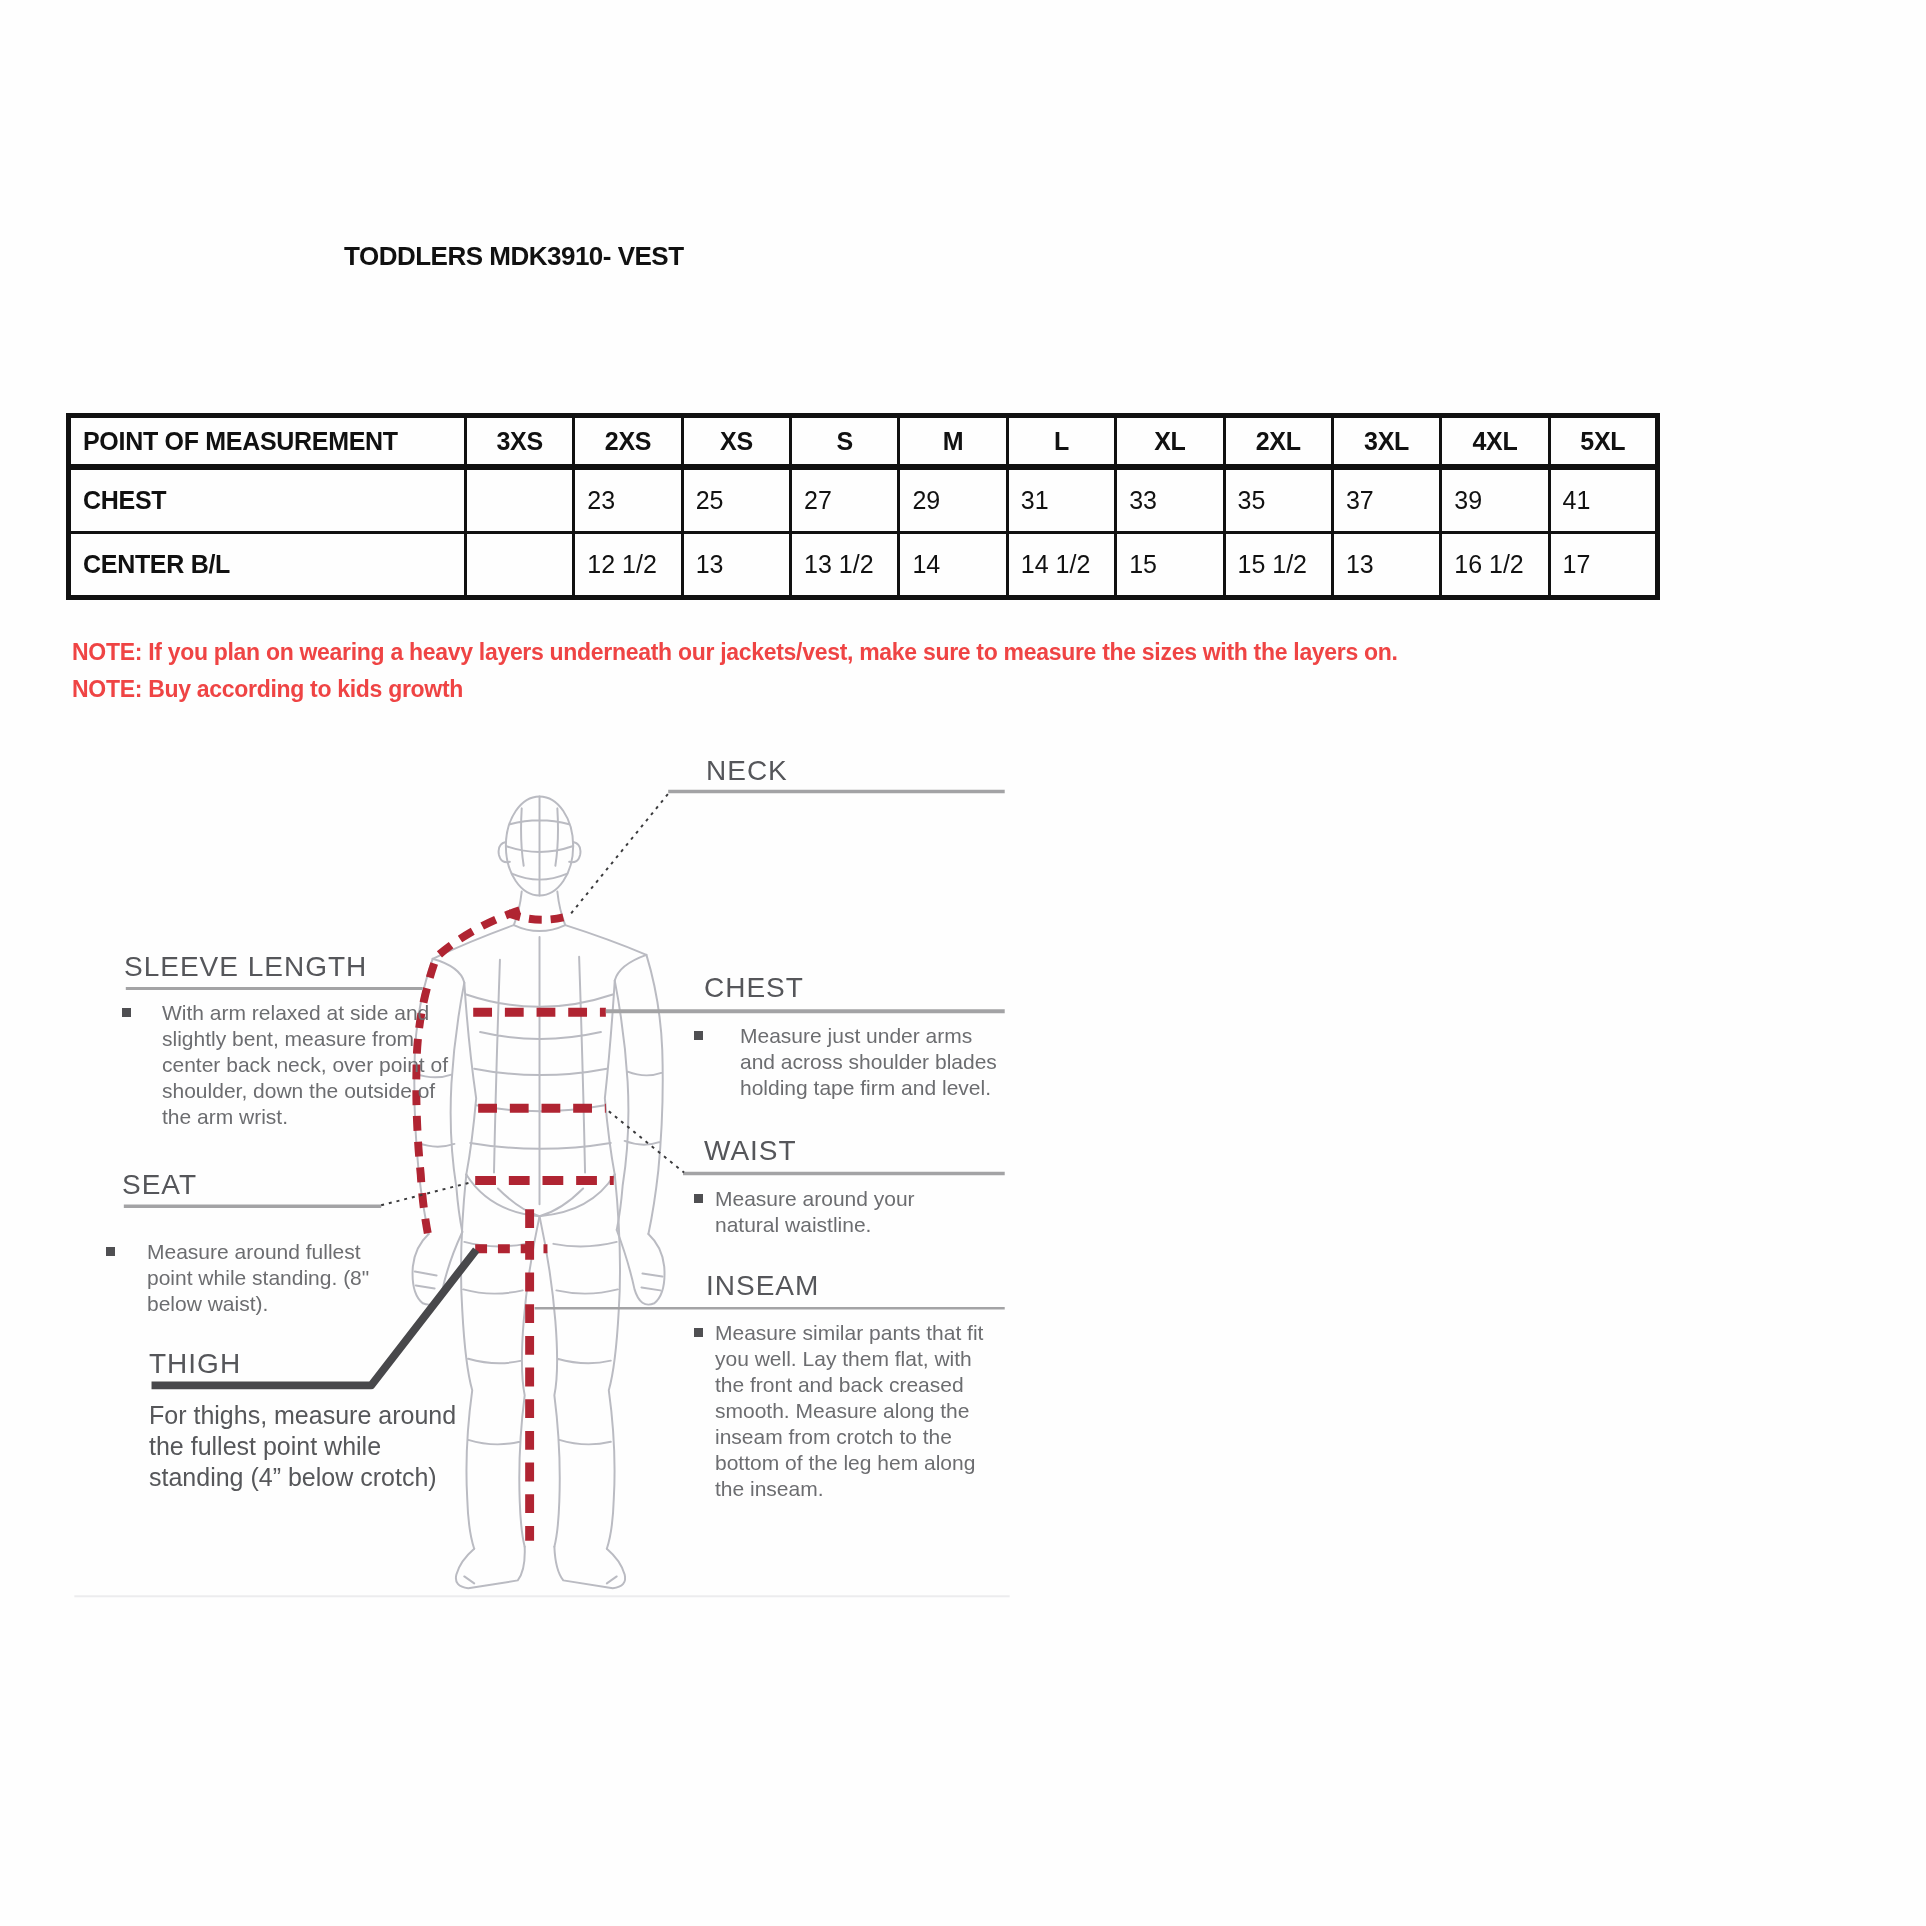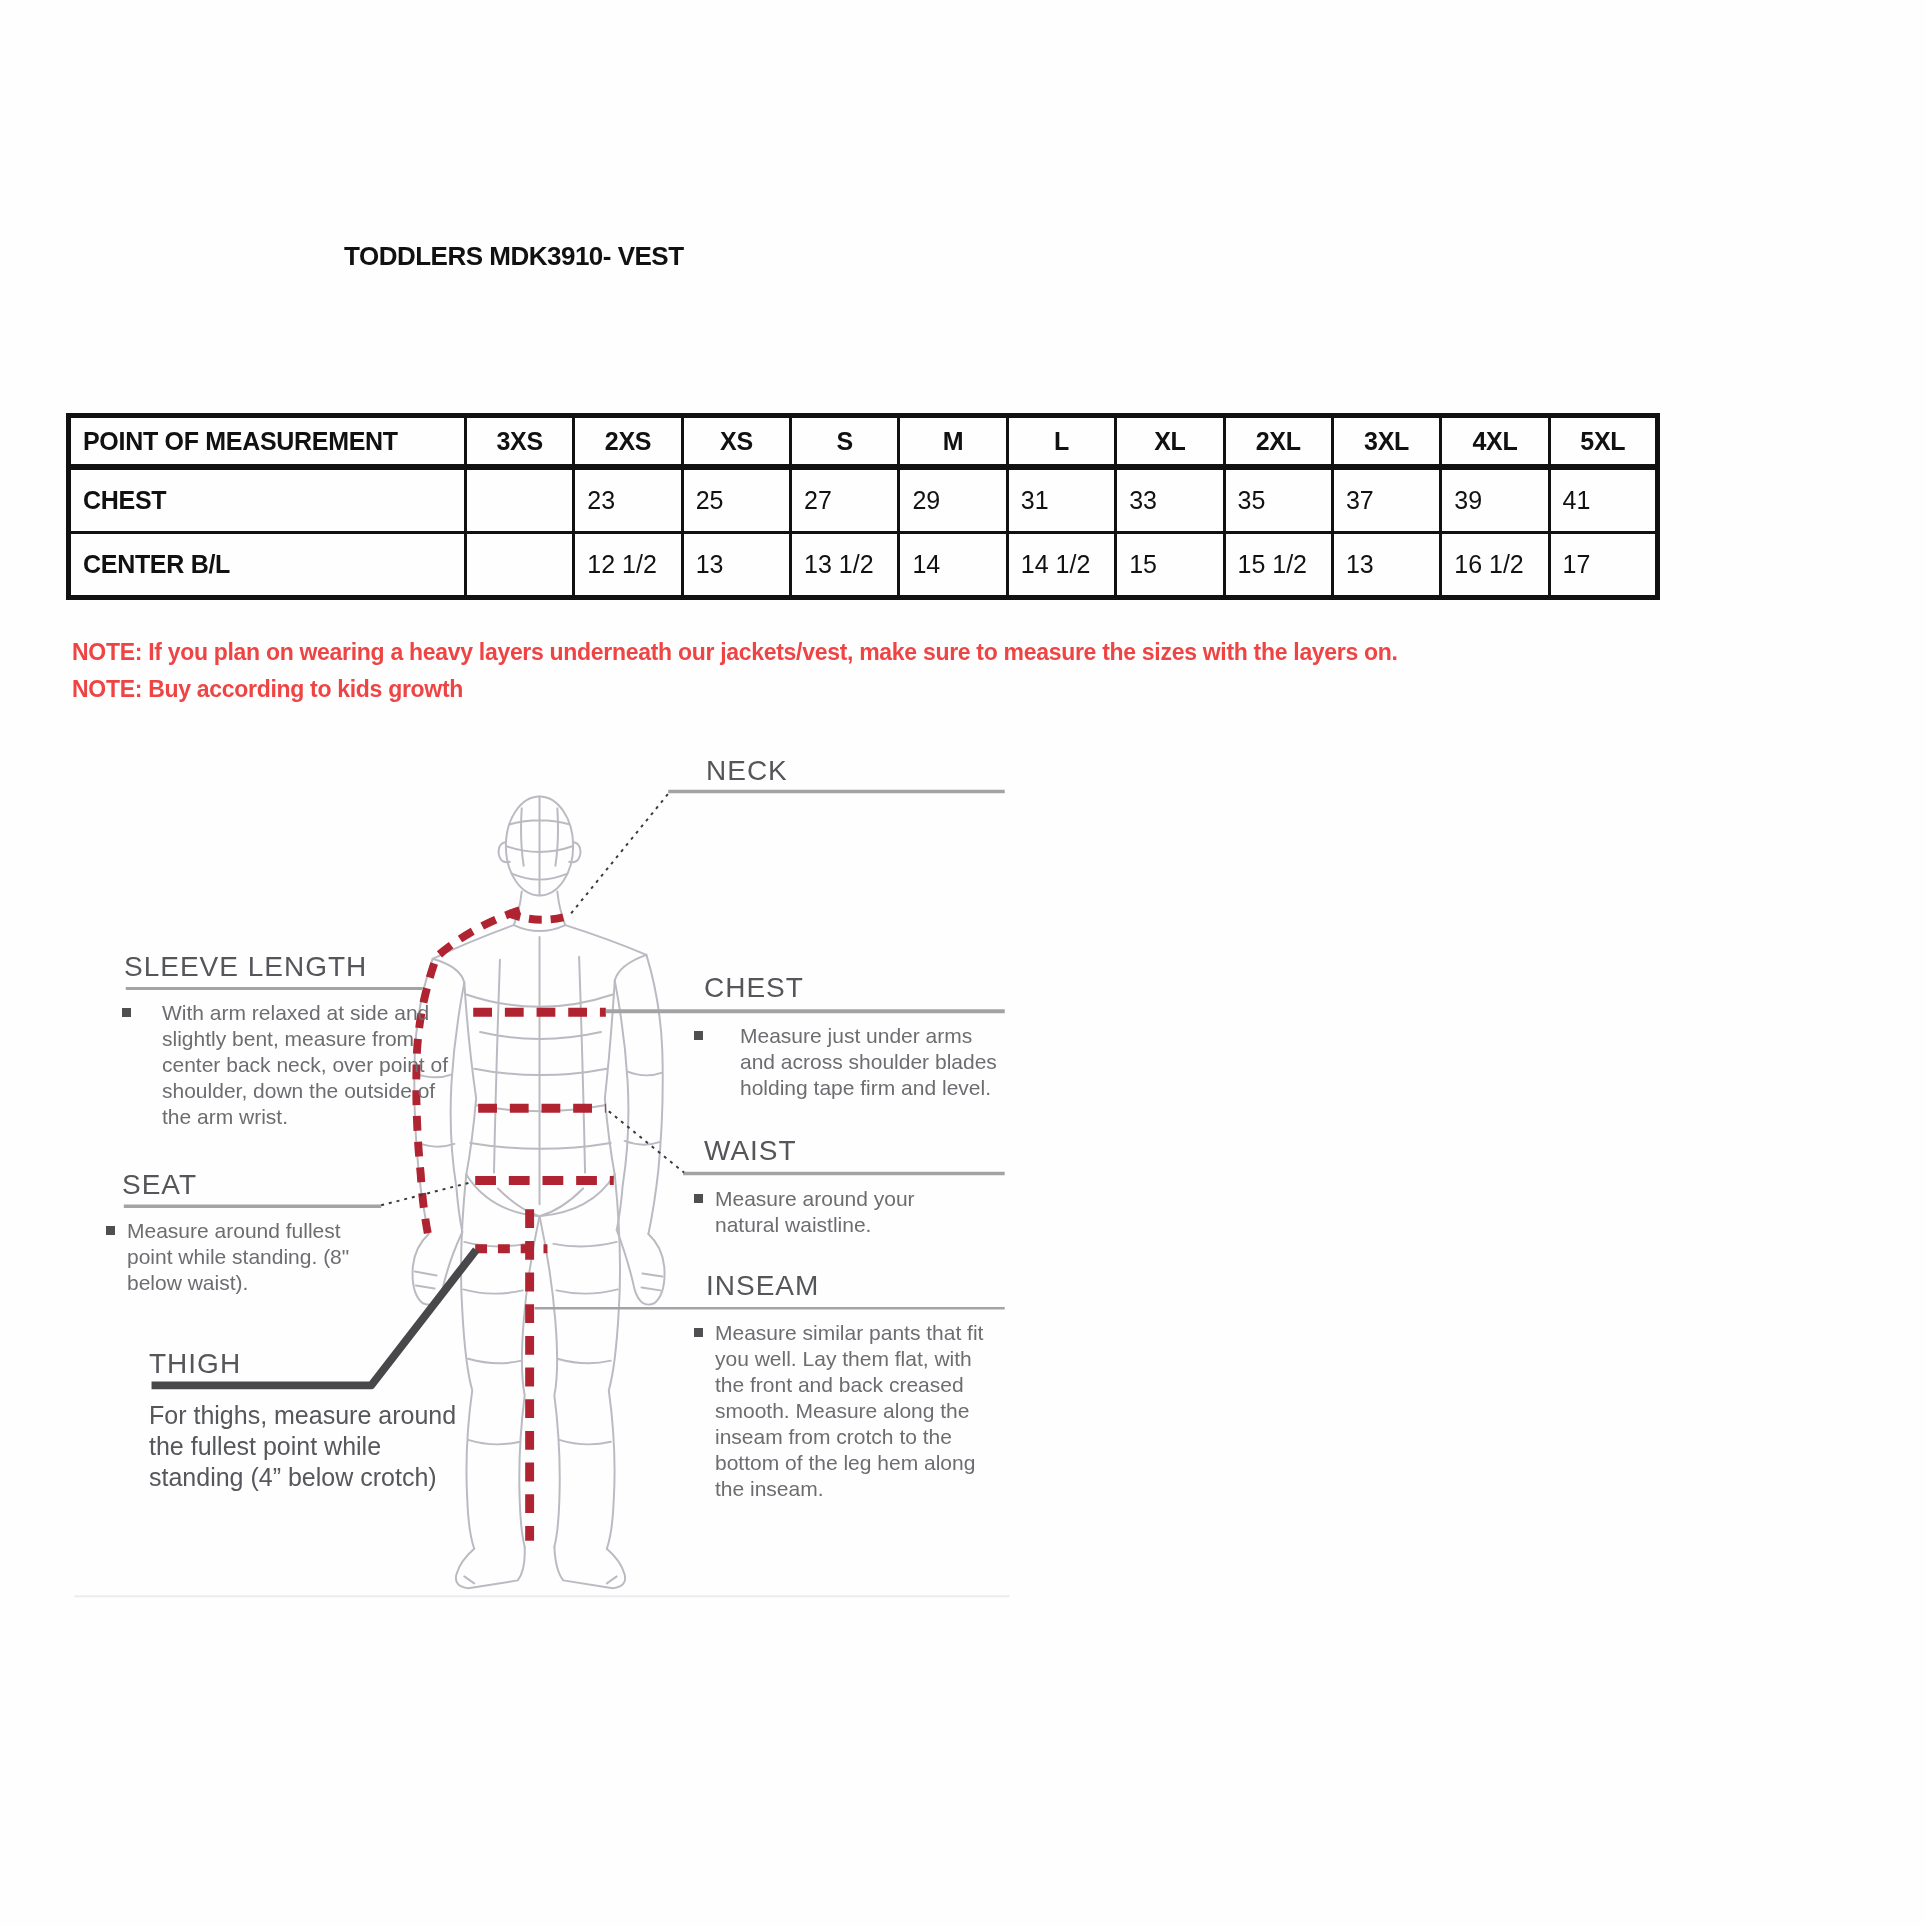--- a/index.html
+++ b/index.html
@@ -186,21 +186,21 @@
       <p style="width:282px;">Measure similar pants that fit you well. Lay them flat, with the front and back creased smooth. Measure along the inseam from crotch to the bottom of the leg hem along the inseam.</p>
     </div>
 
     <div class="sec-h" style="left:50px;top:204px;">SLEEVE LENGTH</div>
     <div class="sec-t" style="left:48px;top:253px;width:332px;justify-content:space-between;">
       <span class="blt"></span>
       <p style="width:292px;">With arm relaxed at side and slightly bent, measure from center back neck, over point of shoulder, down the outside of the arm wrist.</p>
     </div>
 
     <div class="sec-h" style="left:48px;top:422px;">SEAT</div>
-    <div class="sec-t" style="left:32px;top:471px;width:277px;">
+    <div class="sec-t" style="left:32px;top:492px;width:277px;gap:20px;">
       <span class="blt"></span>
       <p style="width:233px;">Measure around fullest point while standing. (8" below waist).</p>
     </div>
 
     <div class="sec-h" style="left:75px;top:601px;">THIGH</div>
     <div class="thigh-t" style="left:75px;top:653px;width:332px;">For thighs, measure around the fullest point while standing (4” below crotch)</div>
 
   </div>
 </div>
 

